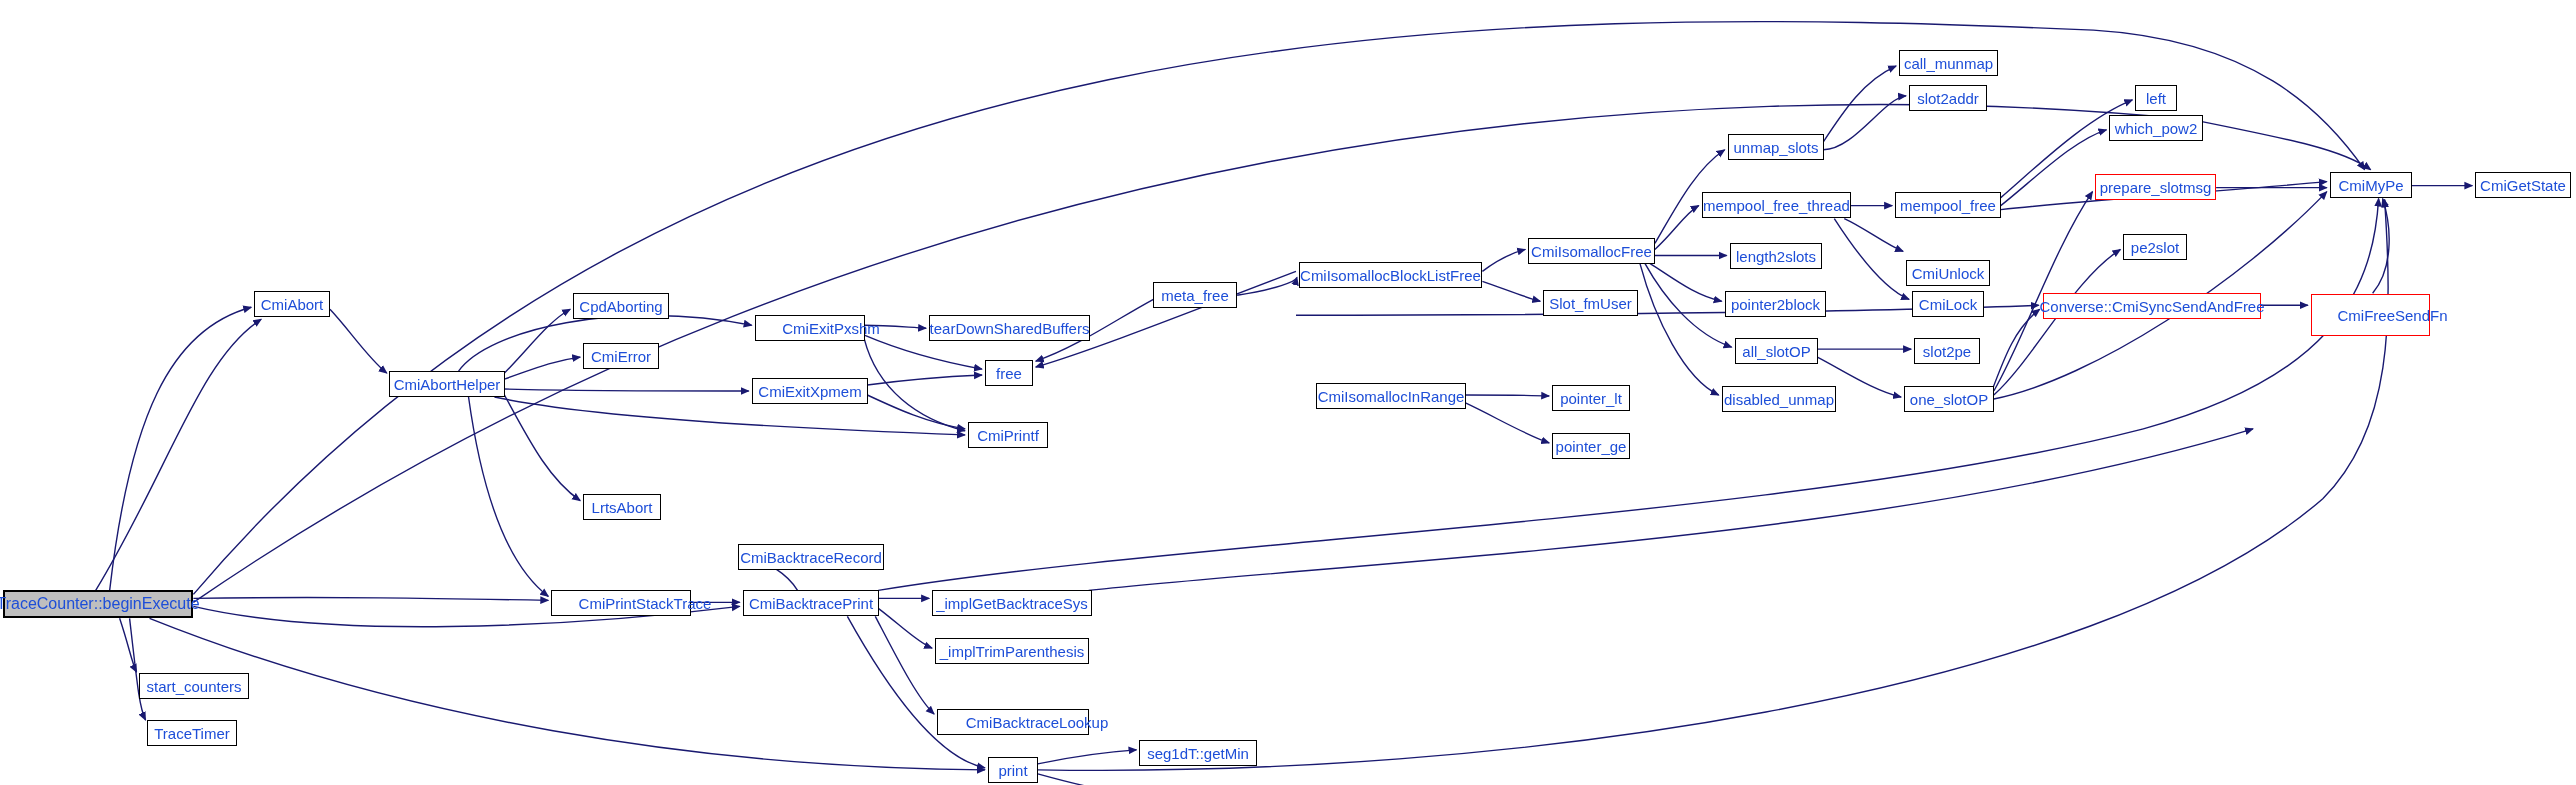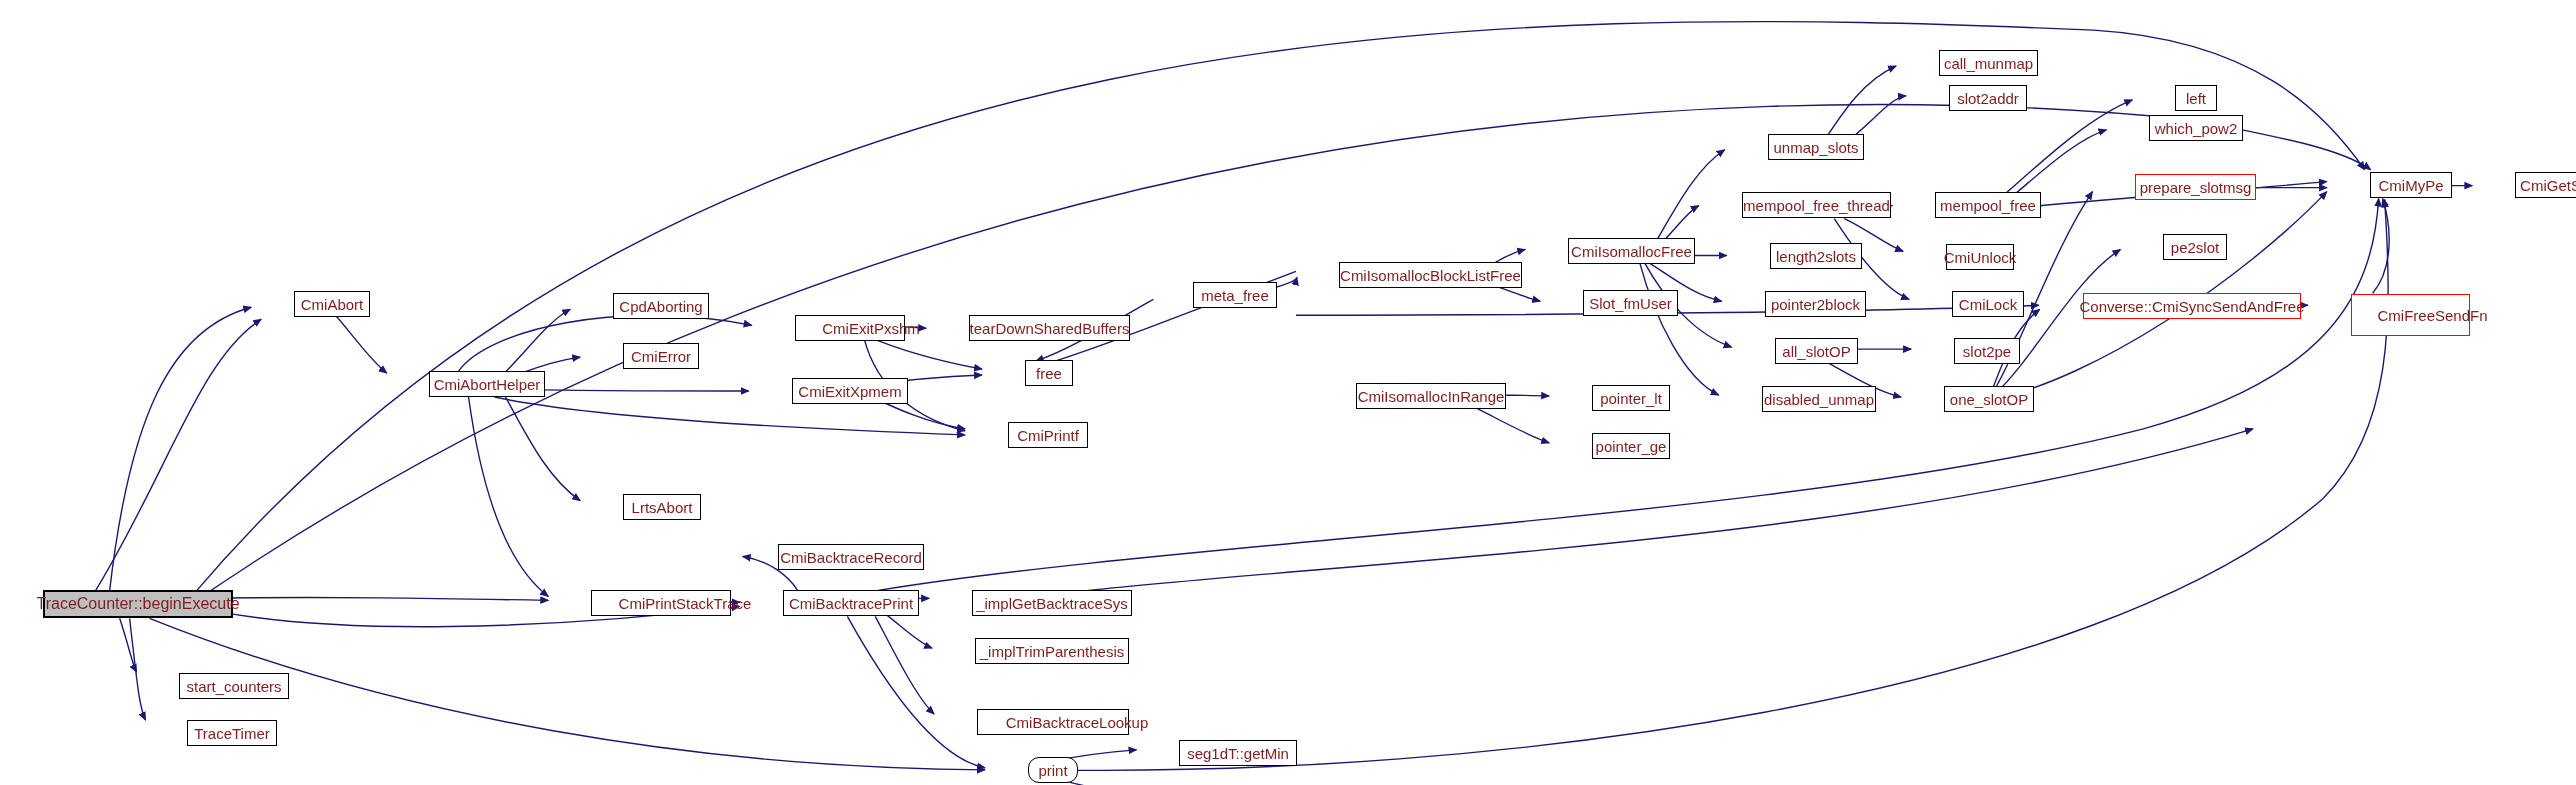--- a/index.html
+++ b/index.html
@@ -1,21 +1,21 @@
 <!DOCTYPE html>
 <html><head>
 <meta charset="utf-8">
 <style>
   html,body{margin:0;padding:0;background:#ffffff;}
   #canvas{position:relative;width:2576px;height:786px;background:#ffffff;
           font-family:"Liberation Sans","DejaVu Sans",sans-serif;overflow:hidden;}
   svg#edges{position:absolute;left:0;top:0;width:2576px;height:786px;pointer-events:none;}
   .node{position:absolute;box-sizing:border-box;background:#ffffff;
         border:1px solid #000000;display:flex;align-items:center;justify-content:center;
-        font-size:15px;color:#7f1d1d;white-space:nowrap;line-height:1;margin-left:40px;}
+        font-size:15px;color:#1d4ed8;white-space:nowrap;line-height:1;}
   .node.root{background:#bfbfbf;border:2px solid #000000;font-size:16px;}
   .node.red{border:1px solid #ff0000;}
 </style>
 </head>
 <body>
 
 <div id="canvas">
   <svg id="edges" viewBox="0 0 2584 788">
     <defs>
       <marker id="ah" markerWidth="9" markerHeight="9" refX="8" refY="4.5" orient="auto" markerUnits="userSpaceOnUse">
@@ -186,21 +186,21 @@
     </div>
   <div class="node" style="left:1899px;top:50px;width:99px;height:26px;">
       <span>call_munmap</span>
     </div>
   <div class="node" style="left:1909px;top:85px;width:78px;height:26px;">
       <span>slot2addr</span>
     </div>
   <div class="node" style="left:1895px;top:192px;width:106px;height:26px;">
       <span>mempool_free</span>
     </div>
-  <div class="node" style="left:1906px;top:244px;width:68px;height:26px;text-align:right;">
+  <div class="node" style="left:1906px;top:260px;width:84px;height:26px;text-align:right;">
       <span>CmiUnlock</span>
     </div>
   <div class="node" style="left:1912px;top:291px;width:72px;height:26px;">
       <span>CmiLock</span>
     </div>
   <div class="node" style="left:1914px;top:338px;width:66px;height:26px;text-align:center;">
       <span>slot2pe</span>
     </div>
   <div class="node" style="left:1904px;top:386px;width:90px;height:26px;">
       <span>one_slotOP</span>
@@ -240,21 +240,21 @@
     </div>
   <div class="node" style="left:932px;top:590px;width:160px;height:26px;">
       <span>_implGetBacktraceSys</span>
     </div>
   <div class="node" style="left:935px;top:638px;width:154px;height:26px;">
       <span>_implTrimParenthesis</span>
     </div>
   <div class="node" style="left:937px;top:709px;width:152px;height:26px;padding-left:48px;">
       <span>CmiBacktraceLookup</span>
     </div>
-  <div class="node" style="left:988px;top:757px;width:50px;height:26px;border-radius:11px;">
+  <div class="node" style="left:988px;top:757px;width:50px;height:26px;">
       <span>print</span>
     </div>
   <div class="node" style="left:1139px;top:740px;width:118px;height:26px;">
       <span>seg1dT::getMin</span>
     </div>
 
   <div class="node" style="left:139px;top:673px;width:110px;height:26px;">
       <span>start_counters</span>
     </div>
   <div class="node" style="left:147px;top:720px;width:90px;height:26px;">

